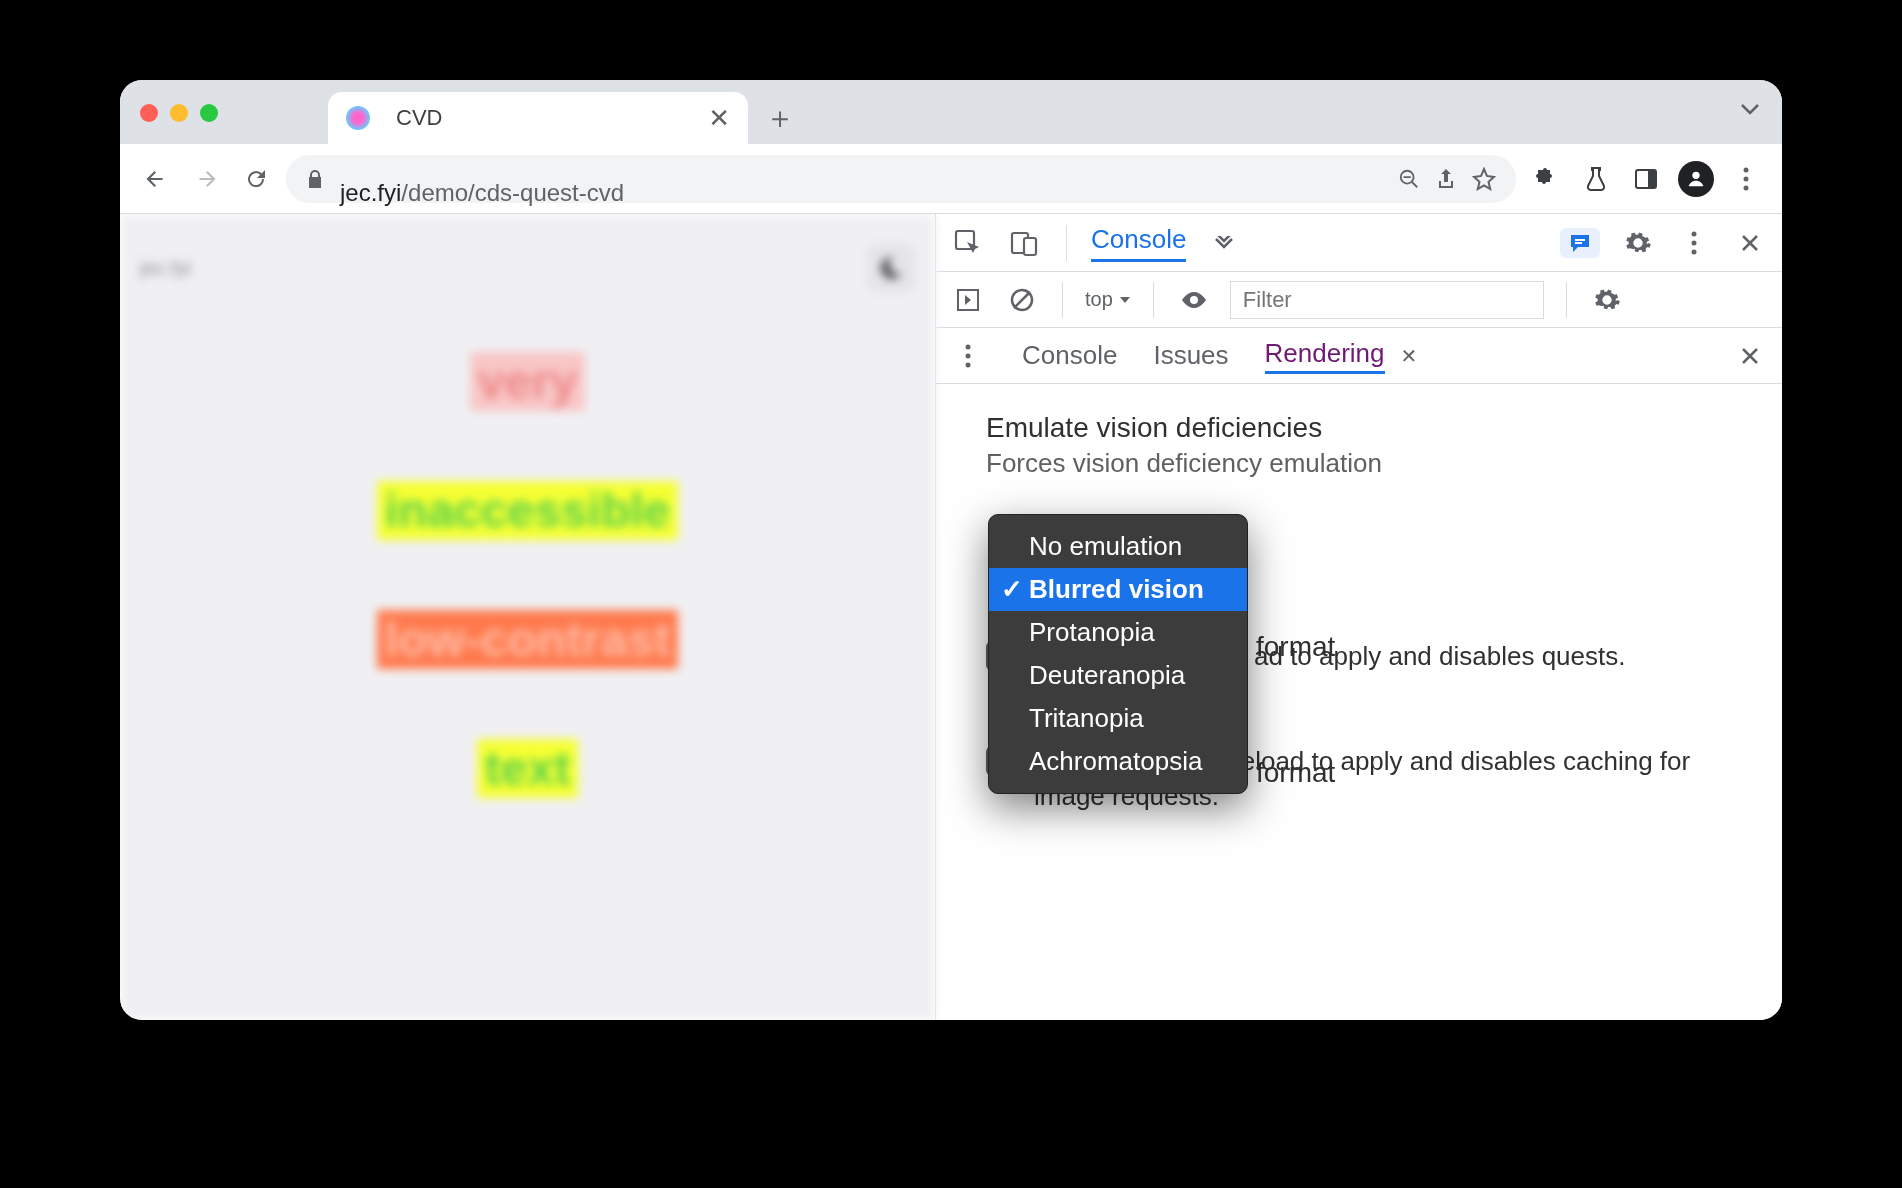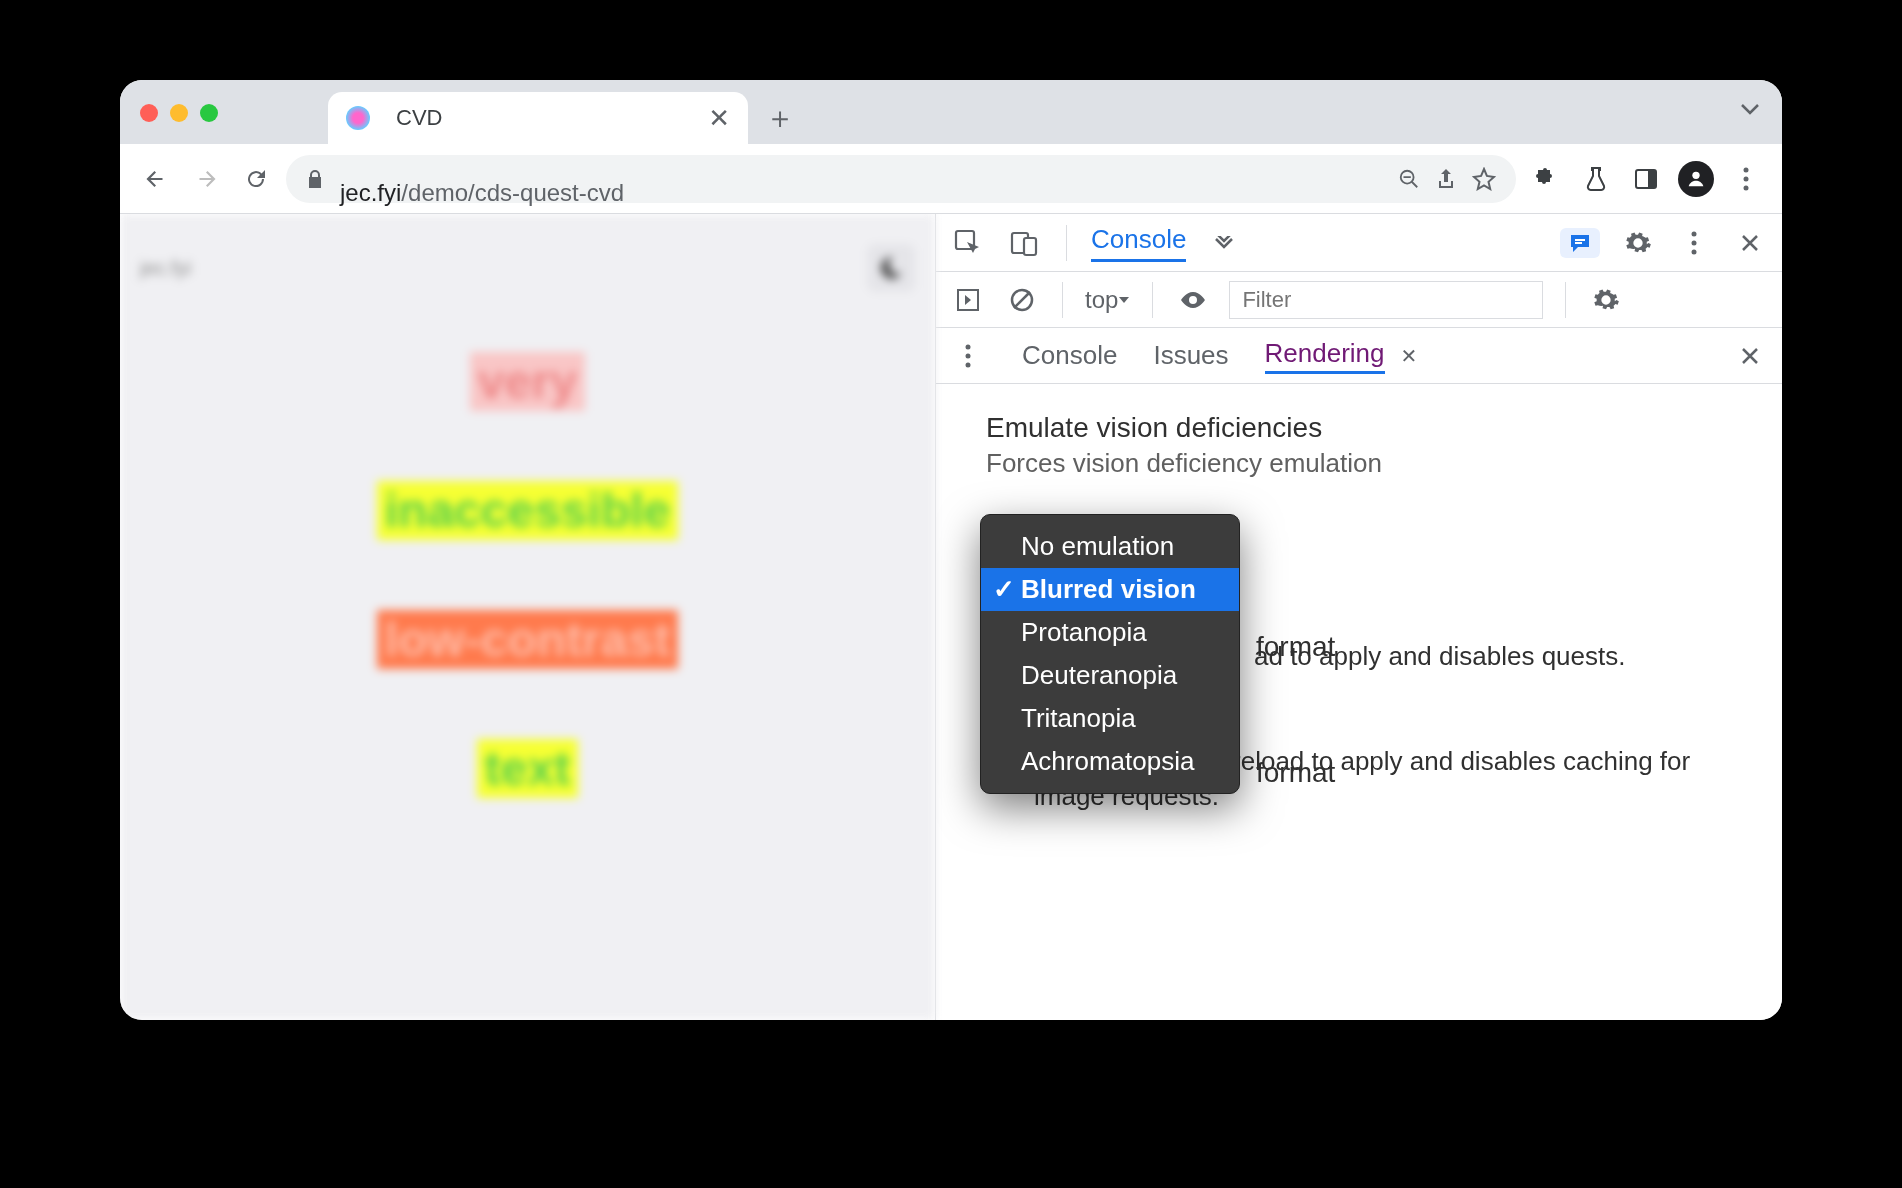--- a/index.html
+++ b/index.html
@@ -101,21 +101,21 @@
 .dt-icon { width:36px;height:36px;display:flex;align-items:center;justify-content:center;color:#5f6368;cursor:pointer; }
 .dt-sep { width:1px; height:36px; background:#dadce0; margin:0 4px; }
 .dt-tab { font-size:26px; color:#303030; padding-bottom:4px; cursor:pointer; }
 .dt-tab.active { color:#1a73e8; border-bottom:3px solid #1a73e8; }
 .dt-top .spacer { flex:1; }
 .msgbadge { background:#e8f0fe; border-radius:6px; padding:4px 8px; color:#1a73e8; display:flex;align-items:center;justify-content:center; }
 
 .dt-sub {
   height:56px; display:flex; align-items:center; padding:0 14px; gap:18px; border-bottom:1px solid #dadce0;
 }
-.ctx { font-size:24px; color:#5f6368; display:flex;align-items:center;cursor:pointer; }
+.ctx { font-size:20px; color:#5f6368; display:flex;align-items:center;gap:6px; cursor:pointer; }
 .filter { flex:0 0 300px; height:38px; border:1px solid #dadce0; background:#fff; padding:0 12px; font-size:22px; color:#5f6368; }
 
 .dt-sub2 {
   height:56px; display:flex; align-items:center; padding:0 14px; gap:20px; border-bottom:1px solid #dadce0;
 }
 .issuebox { border:1px solid #dadce0; border-radius:4px; padding:4px 14px; display:flex;align-items:center;gap:10px; font-size:24px; }
 .issuebox .ic { color:#1a73e8; }
 
 .dt-drawer-tabs {
   height:56px; display:flex; align-items:center; padding:0 14px; gap:36px; border-bottom:1px solid #dadce0; position:relative;
@@ -128,21 +128,21 @@
 .section-title { font-size:28px; color:#303030; }
 .section-sub { font-size:26px; color:#606060; margin-top:4px; }
 
 .later { margin-top: 160px; position:relative; }
 .later .row { display:flex; align-items:flex-start; gap:18px; margin-top:70px; }
 .cbx { width:30px;height:30px;border:2px solid #5f6368;border-radius:6px;flex-shrink:0; margin-top:2px; }
 .later .txt { font-size:26px; color:#303030; line-height:1.35; }
 
 
 .popup {
-  position:absolute; left: 44px; top: 130px;
+  position:absolute; left: 52px; top: 130px;
   background:#3c3c3c; color:#fff;
   border: 1px solid #222;
   border-radius:10px;
   box-shadow: 0 14px 40px rgba(0,0,0,0.5);
   width: 260px;
   padding: 10px 0;
   font-size:26px;
   z-index: 50;
 }
 .popup .opt { padding: 6px 22px 6px 40px; position:relative; cursor:pointer; white-space:nowrap; }

